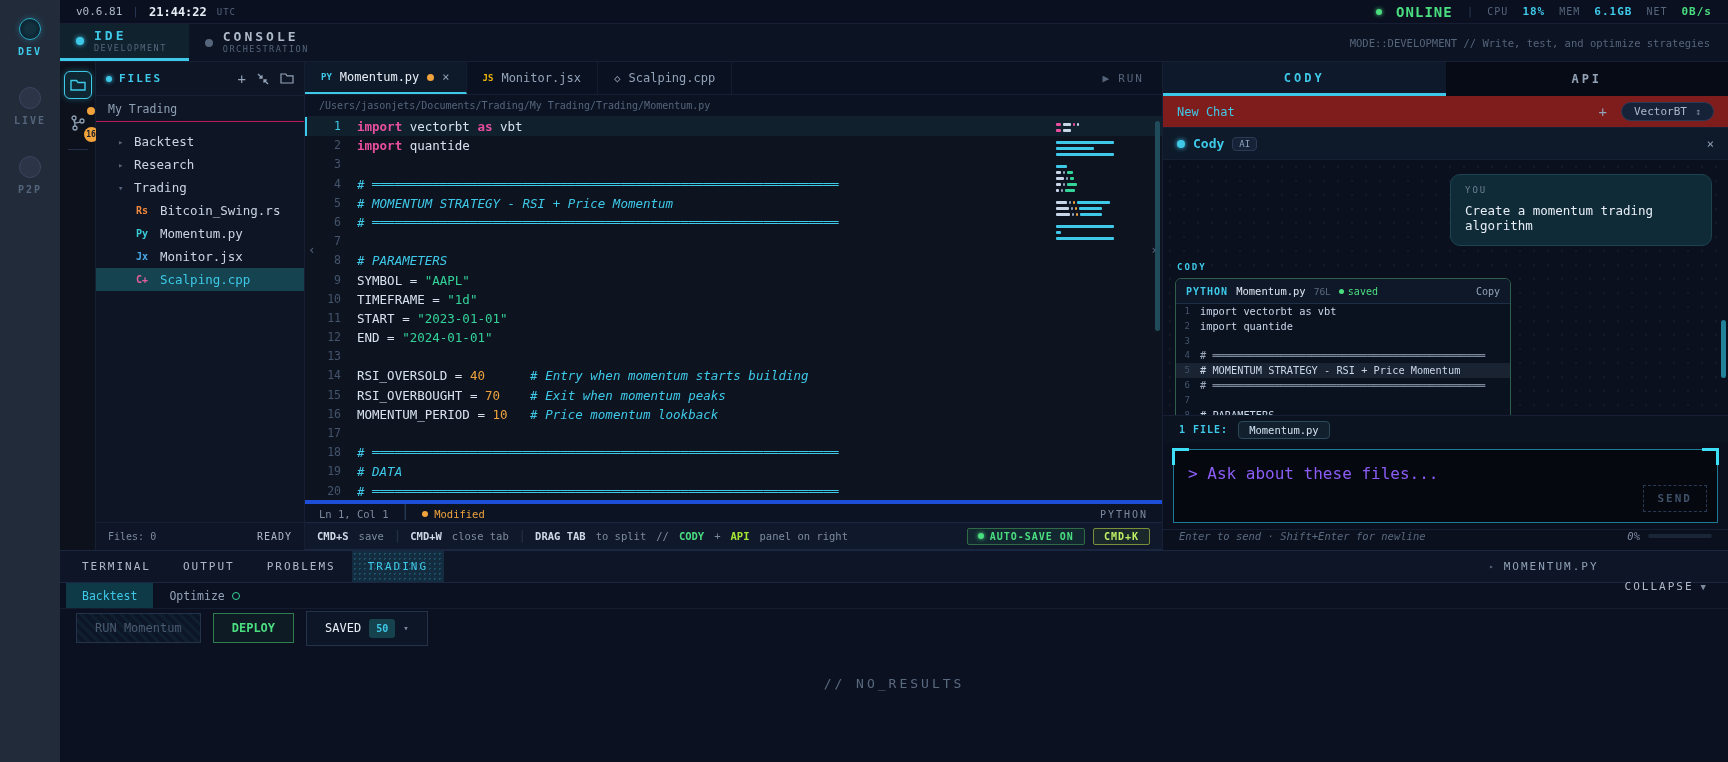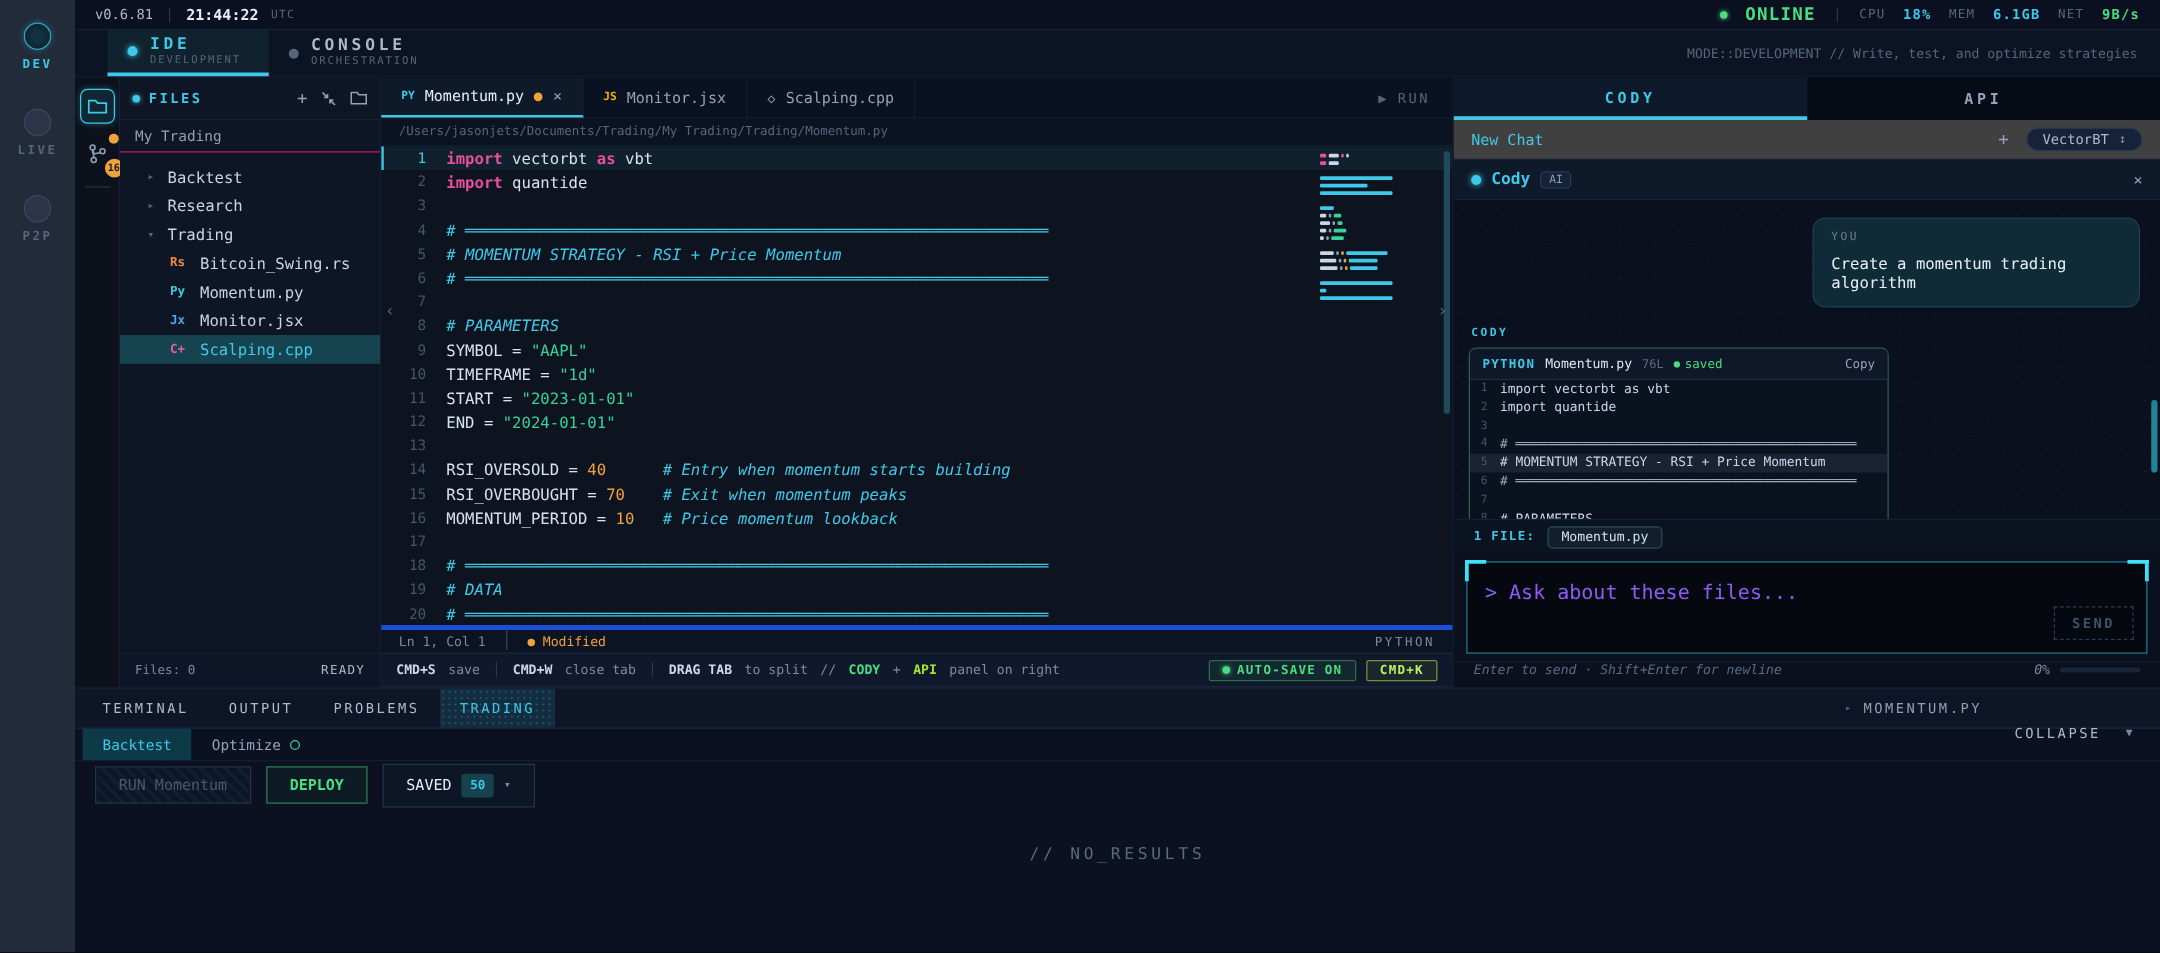--- a/index.html
+++ b/index.html
@@ -24,21 +24,21 @@
   .tb-tz { color:#55657c; font-size:9px; letter-spacing:1px; }
   #topbar .right { margin-left:auto; display:flex; align-items:center; gap:14px; }
   .dot { display:inline-block; width:6px; height:6px; border-radius:50%; }
   .dot.green { background:#4ade80; box-shadow:0 0 4px #4ade80; }
   .tb-online { color:#4ade80; font-size:14px; font-weight:bold; letter-spacing:1px; }
   .stat-label { color:#55657c; font-size:10px; letter-spacing:1px; }
   .stat-value { font-size:11px; font-weight:bold; letter-spacing:1px; }
   .cyan { color:#3ec9e8; } .green { color:#4ade80; }
 
   
-  #navbar { position:absolute; left:60px; top:24px; width:1668px; height:38px; background:#0c1322; border-bottom:1px solid #161f33; display:flex; align-items:stretch;padding-left:26px; }
+  #navbar { position:absolute; left:60px; top:24px; width:1668px; height:38px; background:#0c1322; border-bottom:1px solid #161f33; display:flex; align-items:stretch; }
   .nav-tab { display:flex; align-items:center; gap:10px; padding:0 22px 0 16px; cursor:pointer; }
   .nav-tab .titles { display:flex; flex-direction:column; line-height:1.15; }
   .nav-tab .t { font-size:13px; font-weight:bold; letter-spacing:3px; color:#aeb9c9; }
   .nav-tab .s { font-size:8.5px; letter-spacing:1.5px; color:#55657c; }
   .nav-tab.active { background:#10222e; border-bottom:3px solid #3ec9e8; }
   .nav-tab.active .t { color:#3ec9e8; }
   .nav-dot { width:8px; height:8px; border-radius:50%; background:#55657c; }
   .nav-tab.active .nav-dot { background:#3ec9e8; box-shadow:0 0 5px #3ec9e8; }
   #mode-text { margin-left:auto; align-self:center; padding-right:18px; color:#55657c; font-size:10.5px; }
 
@@ -116,21 +116,21 @@
   #hintsbar .right { margin-left:auto; display:flex; gap:8px; }
   .pill { display:flex; align-items:center; gap:6px; padding:2px 10px; font-size:10px; font-weight:bold; letter-spacing:1px; border-radius:2px; cursor:pointer; }
   .pill.autosave { color:#4ade80; border:1px solid #2f6b45; background:rgba(74,222,128,0.07); }
   .pill.cmdk { color:#bef264; border:1px solid #7a8f3a; background:rgba(163,230,53,0.07); }
 
   
   #codypanel { position:absolute; left:1163px; top:62px; width:565px; height:488px; background:#0a101d; }
   #cody-tabs { height:34px; display:flex; }
   .ctab { flex:1; display:flex; align-items:center; justify-content:center; font-size:12px; font-weight:bold; letter-spacing:3px; color:#93a3b8; cursor:pointer; background:#060b15; }
   .ctab.active { background:#0e1a2c; color:#3ec9e8; border-bottom:3px solid #3ec9e8; }
-  #cody-toolbar { height:32px; background:#404040; border-bottom:1px solid #161f33; display:flex; align-items:center; padding:0 14px; gap:14px; }
+  #cody-toolbar { height:32px; background:#7f1d1d; border-bottom:1px solid #161f33; display:flex; align-items:center; padding:0 14px; gap:14px; }
   .new-chat { color:#3ec9e8; font-size:12px; cursor:pointer; }
   #cody-toolbar .right { margin-left:auto; display:flex; align-items:center; gap:14px; }
   .tool-plus { color:#93a3b8; font-size:14px; cursor:pointer; }
   .model-select { display:flex; align-items:center; gap:8px; background:#152238; border:1px solid #2a3a55; border-radius:10px; padding:2px 12px; color:#aeb9c9; font-size:11px; cursor:pointer; }
   #cody-header { height:32px; background:#0e1a2a; border-bottom:1px solid #161f33; display:flex; align-items:center; padding:0 14px; gap:8px; }
   .cody-dot { width:8px; height:8px; border-radius:50%; background:#3ec9e8; box-shadow:0 0 5px #3ec9e8; }
   .cody-name { color:#3ec9e8; font-size:13px; font-weight:bold; }
   .ai-badge { border:1px solid #2a3a55; background:#152238; color:#8fa3bd; font-size:9px; padding:1px 6px; border-radius:4px; }
   .cody-close { margin-left:auto; color:#93a3b8; font-size:12px; cursor:pointer; }
   #chat-area { position:relative; height:255px; overflow:hidden; padding:14px 16px 0 12px; }
@@ -169,21 +169,21 @@
   .ctx-bar { width:64px; height:4px; background:#1a2638; border-radius:2px; }
 
   
   #bottompanel { position:absolute; left:60px; top:550px; width:1668px; height:212px; background:#0b1120; border-top:1px solid #1b2740; }
   #bp-tabs { height:32px; background:#0d1526; border-bottom:1px solid #1b2740; display:flex; align-items:stretch; padding-left:6px; }
   .bp-tab { display:flex; align-items:center; padding:0 16px; font-size:11px; letter-spacing:2px; color:#aeb9c9; cursor:pointer; }
   .bp-tab.active { color:#3ec9e8; background:rgba(62,201,232,0.13); background-image:radial-gradient(rgba(62,201,232,0.25) 1px, transparent 1px); background-size:5px 5px; }
   #bp-right { margin-left:auto; display:flex; align-items:center; gap:26px; padding-right:20px; }
   .bp-file { color:#8fa0b5; font-size:11px; letter-spacing:2px; display:flex; align-items:center; gap:8px; }
   .bp-file .tri { font-size:8px; color:#55657c; }
-  .bp-collapse { color:#aeb9c9; font-size:11px; letter-spacing:2px; display:flex; align-items:center; gap:20px; cursor:pointer;margin-top:40px; }
+  .bp-collapse { color:#aeb9c9; font-size:11px; letter-spacing:2px; display:flex; align-items:center; gap:7px; cursor:pointer;margin-top:40px; }
   #bp-subtabs { height:26px; border-bottom:1px solid #141d30; display:flex; align-items:stretch; padding-left:6px; }
   .bp-subtab { display:flex; align-items:center; gap:7px; padding:0 16px; font-size:11.5px; color:#93a3b8; cursor:pointer; }
   .bp-subtab.active { background:#0e3a47; color:#3ec9e8; }
   .opt-icon { width:8px; height:8px; border:1.5px solid #34d399; border-radius:50%; display:inline-block; }
   #bp-actions { height:38px; display:flex; align-items:center; gap:12px; padding-left:16px; }
   .btn { font-size:12px; padding:7px 18px; cursor:pointer; display:flex; align-items:center; gap:8px; }
   .btn.run-disabled { color:#4a5a72; border:1px solid #233349; background:#0d1626 repeating-linear-gradient(45deg, rgba(62,201,232,0.05) 0 3px, transparent 3px 7px); }
   .btn.deploy { color:#4ade80; font-weight:bold; border:1px solid #2f7d4f; background:rgba(74,222,128,0.05); }
   .btn.saved { color:#e8eef6; border:1px solid #233349; background:#0d1626; }
   .saved-badge { background:#16424e; color:#3ec9e8; font-size:10px; font-weight:bold; padding:4px 7px; border-radius:3px; }
@@ -219,21 +219,21 @@
     <span class="tb-tz">UTC</span>
     <div class="right">
       <span class="dot green"></span>
       <span class="tb-online">ONLINE</span>
       <span class="tb-sep">|</span>
       <span class="stat-label">CPU</span>
       <span class="stat-value cyan">18%</span>
       <span class="stat-label">MEM</span>
       <span class="stat-value cyan">6.1GB</span>
       <span class="stat-label">NET</span>
-      <span class="stat-value green">9B/s</span>
+      <span class="stat-value green">0B/s</span>
     </div>
   </div>
 
   <div id="navbar" class="dots">
     <div class="nav-tab active">
       <span class="nav-dot"></span>
       <span class="titles">
         <span class="t">IDE</span>
         <span class="s">DEVELOPMENT</span>
       </span>

